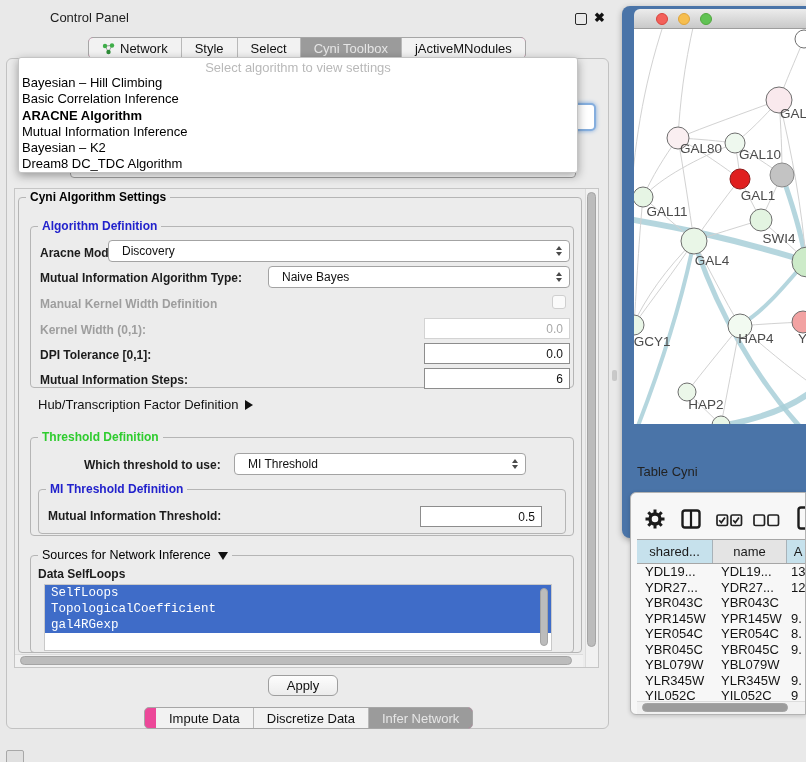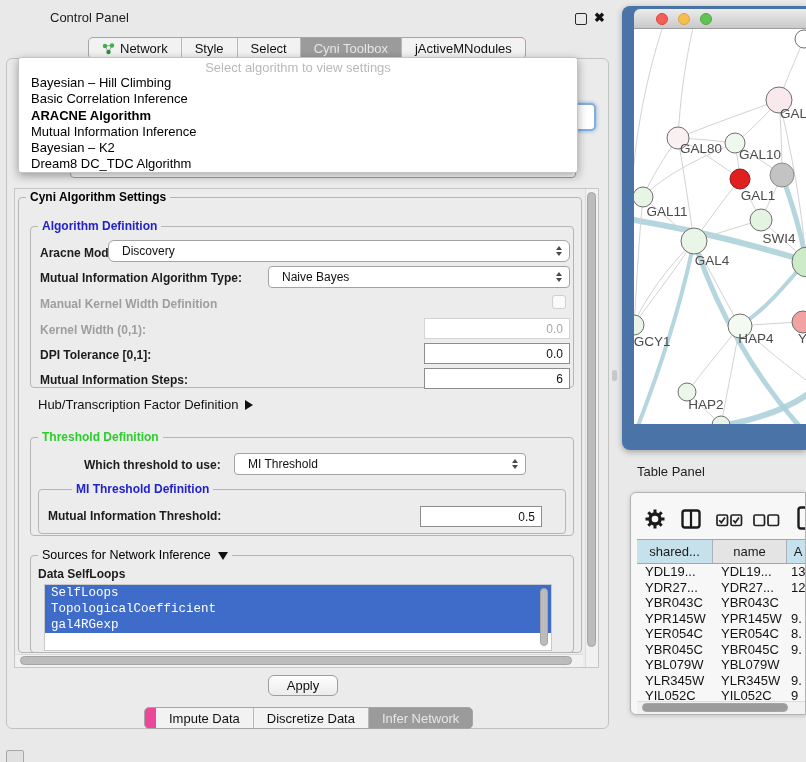--- a/index.html
+++ b/index.html
@@ -34,21 +34,21 @@
   .attr-list{background:#fff;border:1px solid #c9c9c9;overflow:hidden;box-sizing:border-box;}
   .aitem{height:16px;line-height:16px;background:var(--selection-blue);color:#fff;font-size:12.5px;padding-left:6px;white-space:nowrap;}
   .sb-track-v{background:#f1f1f1;border-left:1px solid #dcdcdc;box-sizing:border-box;}
   .sb-track-h{background:#f1f1f1;border-top:1px solid #dcdcdc;box-sizing:border-box;}
   .sb-thumb{background:#bcbcbc;border:1px solid #a4a4a4;border-radius:5px;box-sizing:border-box;}
   .apply-btn{border:1px solid #9e9e9e;border-radius:6px;background:linear-gradient(#fdfdfd,#ececec);font-size:13px;color:#111;display:flex;align-items:center;justify-content:center;box-sizing:border-box;}
   .mini-square{border:1.5px solid #a8a8a8;background:#e0e0e0;border-radius:2px;}
   
   .popup{background:#fff;border:1px solid #c4c4c4;border-radius:3px;box-shadow:0 3px 10px rgba(0,0,0,0.35);z-index:50;padding-top:2px;box-sizing:border-box;}
   .popup-placeholder{font-size:13px;color:#b9b9b9;text-align:center;height:15px;line-height:15px;}
-  .pitem{font-size:13px;color:#000;line-height:16.3px;padding-left:12px;white-space:nowrap;}
+  .pitem{font-size:13px;color:#000;line-height:16.3px;padding-left:3px;white-space:nowrap;}
   .pitem.b{font-weight:bold;}
   
   .net-frame{background:var(--frame-blue);border-radius:8px 0 0 8px;box-shadow:0 2px 6px rgba(0,0,0,0.3);}
   .net-titlebar{background:linear-gradient(#ececec,#c9c9c9);border-radius:6px 0 0 0;border-bottom:1px solid #9d9d9d;box-sizing:border-box;}
   .light{width:12px;height:12px;border-radius:50%;box-sizing:border-box;}
   .net-canvas{background:#ffffff;overflow:hidden;}
   .tp-bar-text{font-size:13px;color:#222;}
   .table-window{background:#f7f7f7;border:1px solid #b3b3b3;border-radius:6px 0 0 6px;box-shadow:0 1px 4px rgba(0,0,0,0.18);overflow:hidden;box-sizing:border-box;}
   .thead{display:flex;border-top:1px solid #a6a6a6;border-bottom:1px solid #a6a6a6;background:#14b8a6;box-sizing:border-box;}
   .th{display:flex;align-items:center;justify-content:center;font-size:13px;color:#1a1a1a;border-right:1px solid #a8b2b8;background:var(--header-blue);box-sizing:border-box;height:100%;overflow:hidden;white-space:nowrap;}
@@ -122,21 +122,21 @@
 
   <div class="abs scrollpane" style="left:14px;top:188px;width:585px;height:480px;"></div>
 
   <div class="abs groupbox" style="left:18px;top:197px;width:564px;height:456px;"></div>
   <div class="abs grouplab" style="left:26px;top:191px;">Cyni Algorithm Settings</div>
 
   <div class="abs groupbox" style="left:30px;top:226px;width:544px;height:162px;"></div>
   <div class="abs grouplab blue" style="left:38px;top:220px;">Algorithm Definition</div>
 
   <div class="abs lbl" style="left:40px;top:246px;">Aracne Mode:</div>
-  <div class="abs combo" style="left:108px;top:240px;width:462px;height:22px;border-radius:6px;">
+  <div class="abs combo" style="left:108px;top:240px;width:462px;height:22px;">
     <span>Discovery</span>
     <span class="arrows">
         <span class="tri-up"></span>
         <span class="tri-dn"></span>
       </span>
   </div>
 
   <div class="abs lbl" style="left:40px;top:271px;">Mutual Information Algorithm Type:</div>
   <div class="abs combo" style="left:268px;top:266px;width:302px;height:22px;">
     <span>Naive Bayes</span>
@@ -169,21 +169,21 @@
   <div class="abs lbl" style="left:84px;top:458px;">Which threshold to use:</div>
   <div class="abs combo" style="left:234px;top:453px;width:292px;height:22px;">
     <span>MI Threshold</span>
     <span class="arrows">
         <span class="tri-up"></span>
         <span class="tri-dn"></span>
       </span>
   </div>
 
   <div class="abs groupbox" style="left:38px;top:489px;width:528px;height:45px;"></div>
-  <div class="abs grouplab blue" style="left:46px;top:483px;margin-left:26px;">MI Threshold Definition</div>
+  <div class="abs grouplab blue" style="left:46px;top:483px;">MI Threshold Definition</div>
   <div class="abs lbl" style="left:48px;top:509px;">Mutual Information Threshold:</div>
   <div class="abs field" style="left:420px;top:506px;width:122px;height:21px;">0.5</div>
 
   <div class="abs groupbox" style="left:30px;top:555px;width:544px;height:98px;"></div>
   <div class="abs grouplab" style="left:38px;top:549px;font-weight:normal;font-size:12.5px;display:flex;align-items:center;">
     <span>Sources for Network Inference</span>
     <span class="arrow-down"></span>
   </div>
   <div class="abs lbl" style="left:38px;top:567px;">Data SelfLoops</div>
 
@@ -210,21 +210,21 @@
         <span class="tlabel">Discretize Data</span>
       </div>
       <div class="tab sel">
         <span class="tlabel">Infer Network</span>
       </div>
     </div>
 
   <div class="abs mini-square" style="left:6px;top:750px;width:16px;height:12px;"></div>
   <div class="abs grip" style="left:612px;top:370px;width:5px;height:11px;"></div>
 
-  <div class="abs net-frame" style="left:622px;top:6px;width:184px;height:444px;">
+  <div class="abs net-frame" style="left:622px;top:6px;width:184px;height:532px;">
     <div class="abs net-titlebar" style="left:12px;top:3px;width:172px;height:20px;">
       <div class="abs light" style="left:22px;top:4px;background:var(--traffic-red);border:1px solid #d9443e;"></div>
       <div class="abs light" style="left:44px;top:4px;background:var(--traffic-yellow);border:1px solid #dfa43b;"></div>
       <div class="abs light" style="left:66px;top:4px;background:var(--traffic-green);border:1px solid #52a73f;"></div>
     </div>
     <div class="abs net-canvas" style="left:12px;top:23px;width:172px;height:395px;">
       <svg width="172" height="395">
           <path d="M -6,190 C 40,198 95,208 178,234" fill="none" stroke="#a8cfd8" stroke-width="6" stroke-opacity="0.85" stroke-linecap="round"></path>
           <path d="M 60,212 C 82,280 122,350 168,400" fill="none" stroke="#a8cfd8" stroke-width="5" stroke-opacity="0.85" stroke-linecap="round"></path>
           <path d="M 2,402 C 30,330 50,262 60,212" fill="none" stroke="#a8cfd8" stroke-width="4" stroke-opacity="0.85" stroke-linecap="round"></path>
@@ -283,21 +283,21 @@
           <text x="145" y="214" text-anchor="middle" font-size="13.5" fill="#4b4b4b" font-family="&quot;Liberation Sans&quot;, sans-serif">SWI4</text>
           <text x="78" y="236" text-anchor="middle" font-size="13.5" fill="#4b4b4b" font-family="&quot;Liberation Sans&quot;, sans-serif">GAL4</text>
           <text x="122" y="314" text-anchor="middle" font-size="13.5" fill="#4b4b4b" font-family="&quot;Liberation Sans&quot;, sans-serif">HAP4</text>
           <text x="164" y="314" text-anchor="start" font-size="13.5" fill="#4b4b4b" font-family="&quot;Liberation Sans&quot;, sans-serif">Y</text>
           <text x="18" y="317" text-anchor="middle" font-size="13.5" fill="#4b4b4b" font-family="&quot;Liberation Sans&quot;, sans-serif">GCY1</text>
           <text x="72" y="380" text-anchor="middle" font-size="13.5" fill="#4b4b4b" font-family="&quot;Liberation Sans&quot;, sans-serif">HAP2</text>
         </svg>
     </div>
   </div>
 
-  <div class="abs tp-bar-text" style="left:637px;top:464px;">Table Panel</div>
+  <div class="abs tp-bar-text" style="left:637px;top:464px;">Table Cyni</div>
 
   <div class="abs table-window" style="left:630px;top:492px;width:176px;height:223px;">
 
     <div class="abs" style="left:14px;top:16px;">
       <svg width="20" height="20">
         <g stroke="#1b1b1b" stroke-width="3">
           <line x1="10" y1="0.5" x2="10" y2="5"></line>
             <line x1="10" y1="15" x2="10" y2="19.5"></line>
           <line x1="0.5" y1="10" x2="5" y2="10"></line>
             <line x1="15" y1="10" x2="19.5" y2="10"></line>

